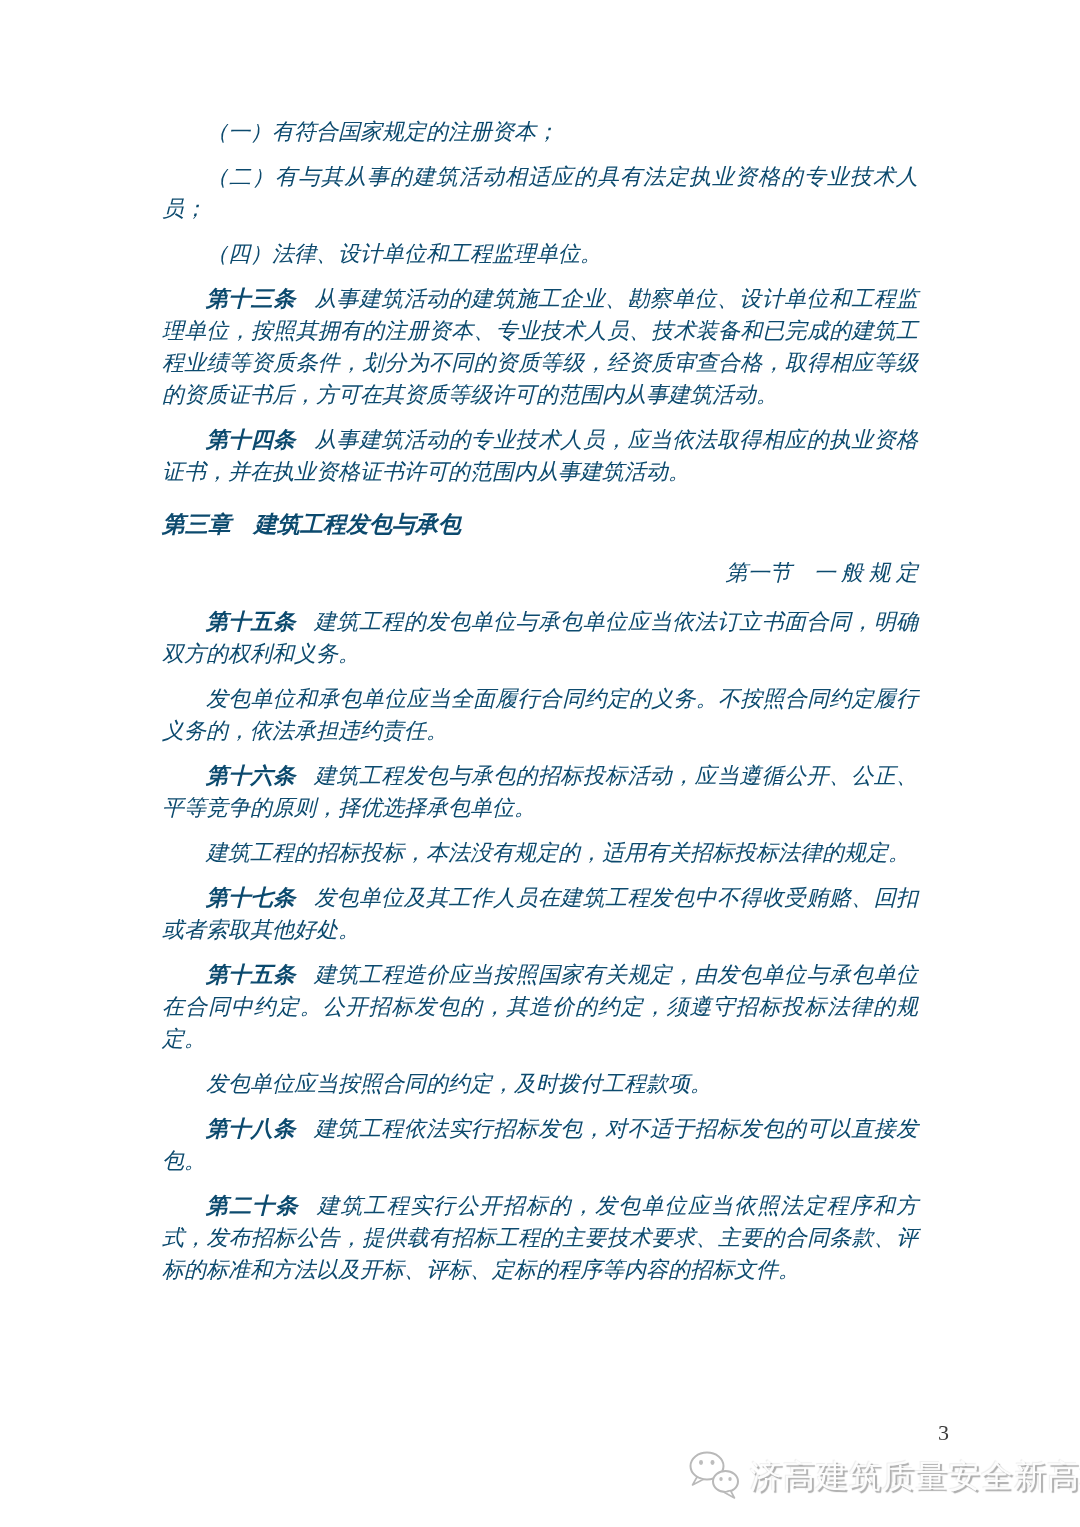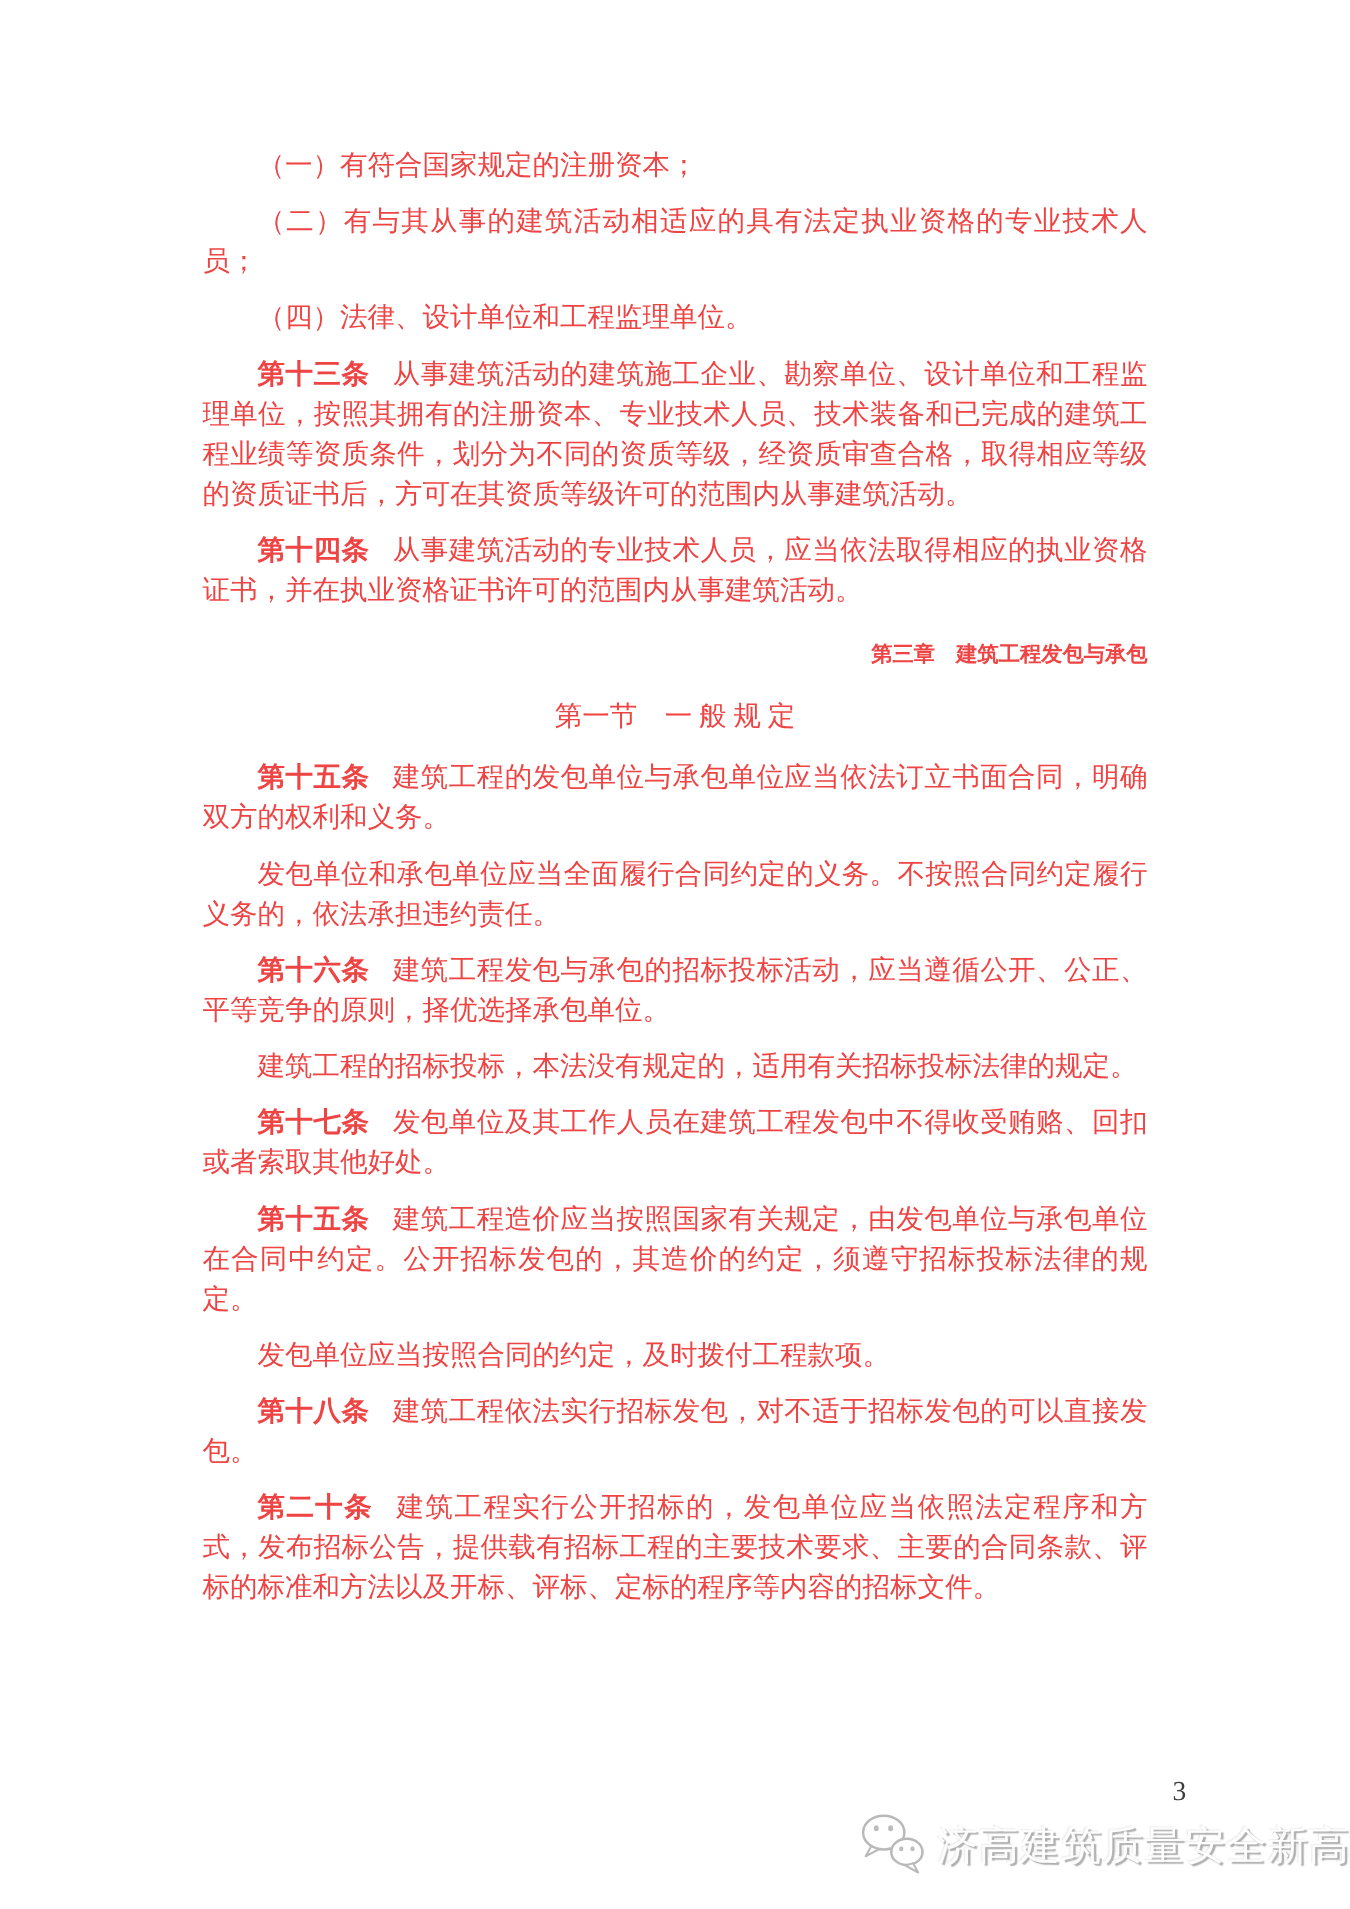--- a/index.html
+++ b/index.html
@@ -9,47 +9,48 @@
     background: #ffffff;
     position: relative;
     overflow: hidden;
     font-family: "Liberation Serif", "DejaVu Serif", serif;
   }
   .doc {
     position: absolute;
     left: 162px;
     top: 116px;
     width: 756px;
-    color: #ef4444;
+    color: #0c4a6e;
+    font-style: italic;
   }
   .para {
     font-size: 22px;
     line-height: 32px;
     text-align: justify;
     text-indent: 2em;
     margin: 0 0 13px 0;
   }
   .article-label {
     font-weight: 700;
     font-family: "Liberation Sans", "DejaVu Sans", sans-serif;
     margin-right: 0.85em;
   }
   .chapter {
     font-family: "Liberation Sans", "DejaVu Sans", sans-serif;
     font-weight: 700;
-    font-size: 17px;
+    font-size: 23px;
     line-height: 32px;
-    text-align: right;
+    text-align: left;
     text-indent: 0;
     margin: 20px 0 17px 0;
   }
   .section {
     font-size: 22px;
     line-height: 32px;
-    text-align: center;
+    text-align: right;
     text-indent: 0;
     margin: 17px 0 17px 0;
   }
   .page-number {
     position: absolute;
     left: 938px;
     top: 1420px;
     font-size: 22px;
     color: #3c3c3c;
   }

